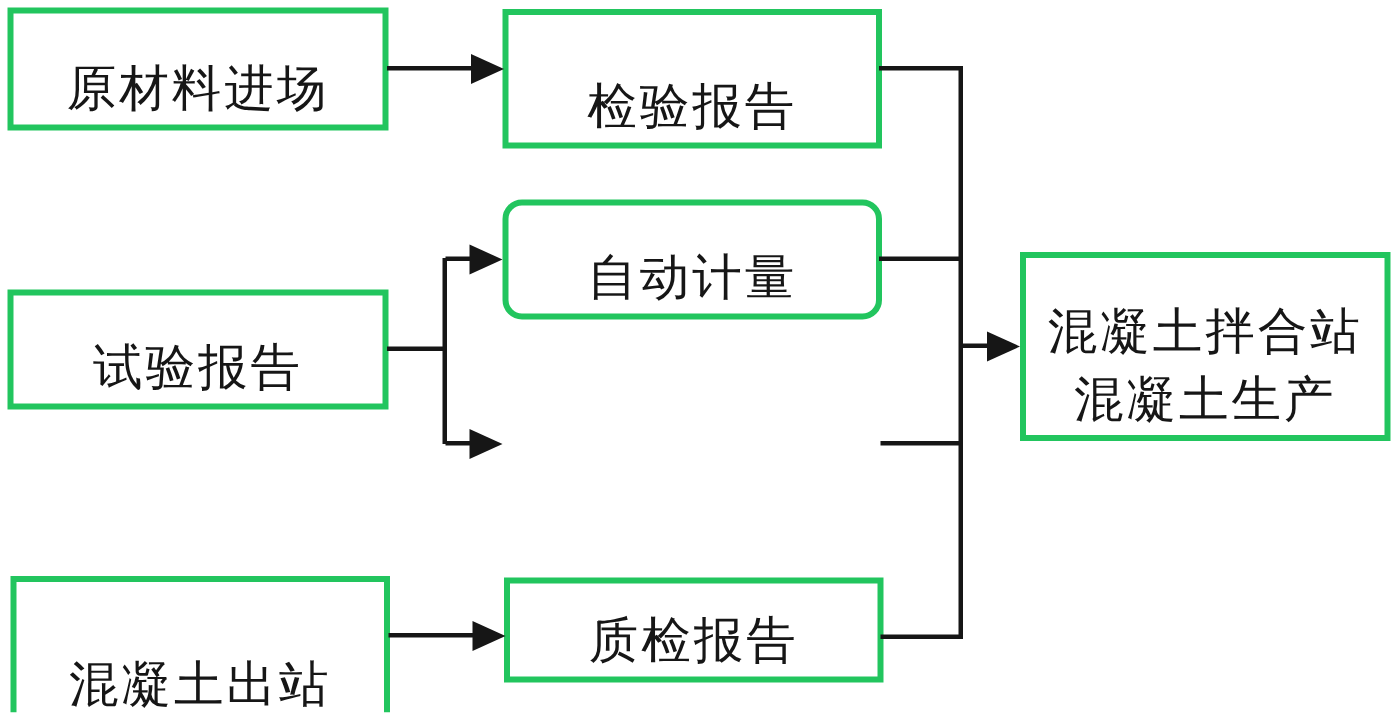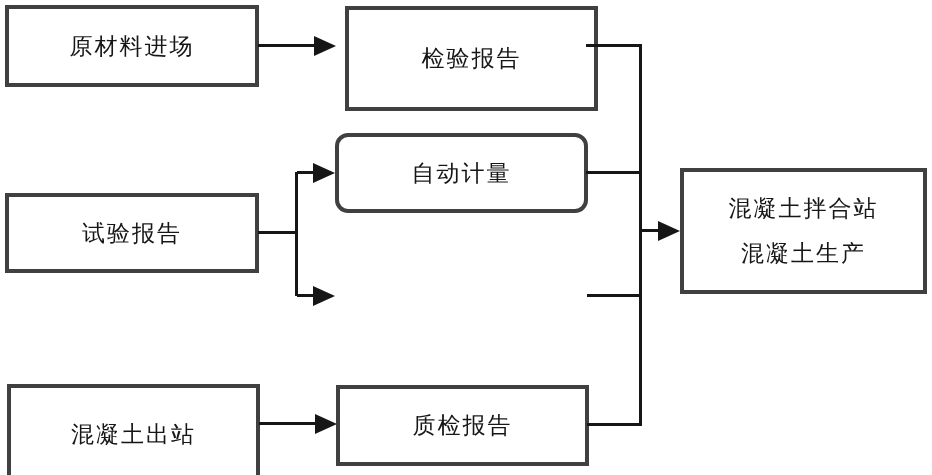--- a/index.html
+++ b/index.html
@@ -12,51 +12,51 @@
     width: 932px;
     height: 475px;
     background: #ffffff;
     font-family: "Liberation Serif", "DejaVu Serif", serif;
     color: #161616;
     overflow: hidden;
   }
   .box {
     position: absolute;
     box-sizing: border-box;
-    border: 4px solid #404040;
+    border: 4px solid #22c55e;
     background: #ffffff;
     display: flex;
-    align-items: center;
+    align-items: flex-end;
     justify-content: center;
     text-align: center;
-    font-size: 23px;
+    font-size: 33px;
     letter-spacing: 2px;
     line-height: 45px;
   }
   .line {
     position: absolute;
     background: #161616;
   }
   .arr {
     position: absolute;
     width: 0;
     height: 0;
     border-top: 10px solid transparent;
     border-bottom: 10px solid transparent;
     border-left: 22px solid #161616;
   }
 
   
   #b-raw  { left: 5px;   top: 5px;   width: 254px; height: 82px; }
-  #b-insp { left: 345px; top: 6px;   width: 253px; height: 105px; }
+  #b-insp { left: 335px; top: 6px;   width: 253px; height: 93px; }
   #b-auto { left: 335px; top: 133px; width: 253px; height: 80px; border-radius: 13px; }
   #b-prod { left: 5px;   top: 193px; width: 254px; height: 80px; }
   #b-test { left: 335px; top: 255px; width: 254px; height: 81px; }
   #b-out  { left: 7px;   top: 384px; width: 253px; height: 100px; }
-  #b-qual { left: 336px; top: 385px; width: 253px; height: 81px; }
+  #b-qual { left: 336px; top: 385px; width: 253px; height: 70px; }
   #b-sys  { left: 680px; top: 168px; width: 247px; height: 126px; }
 
   
   #l-raw-insp      { left: 258px; top: 44px;  width: 58px;  height: 3px; }
   #a-raw-insp      { left: 314px; top: 36px; }
   #l-insp-coll     { left: 586px; top: 44px;  width: 56px;  height: 3px; }
   #l-collector     { left: 639px; top: 44px;  width: 3px;   height: 382px; }
   #l-auto-coll     { left: 586px; top: 171px; width: 56px;  height: 3px; }
   #l-test-coll     { left: 587px; top: 294px; width: 55px;  height: 3px; }
   #l-qual-coll     { left: 587px; top: 423px; width: 55px;  height: 3px; }

